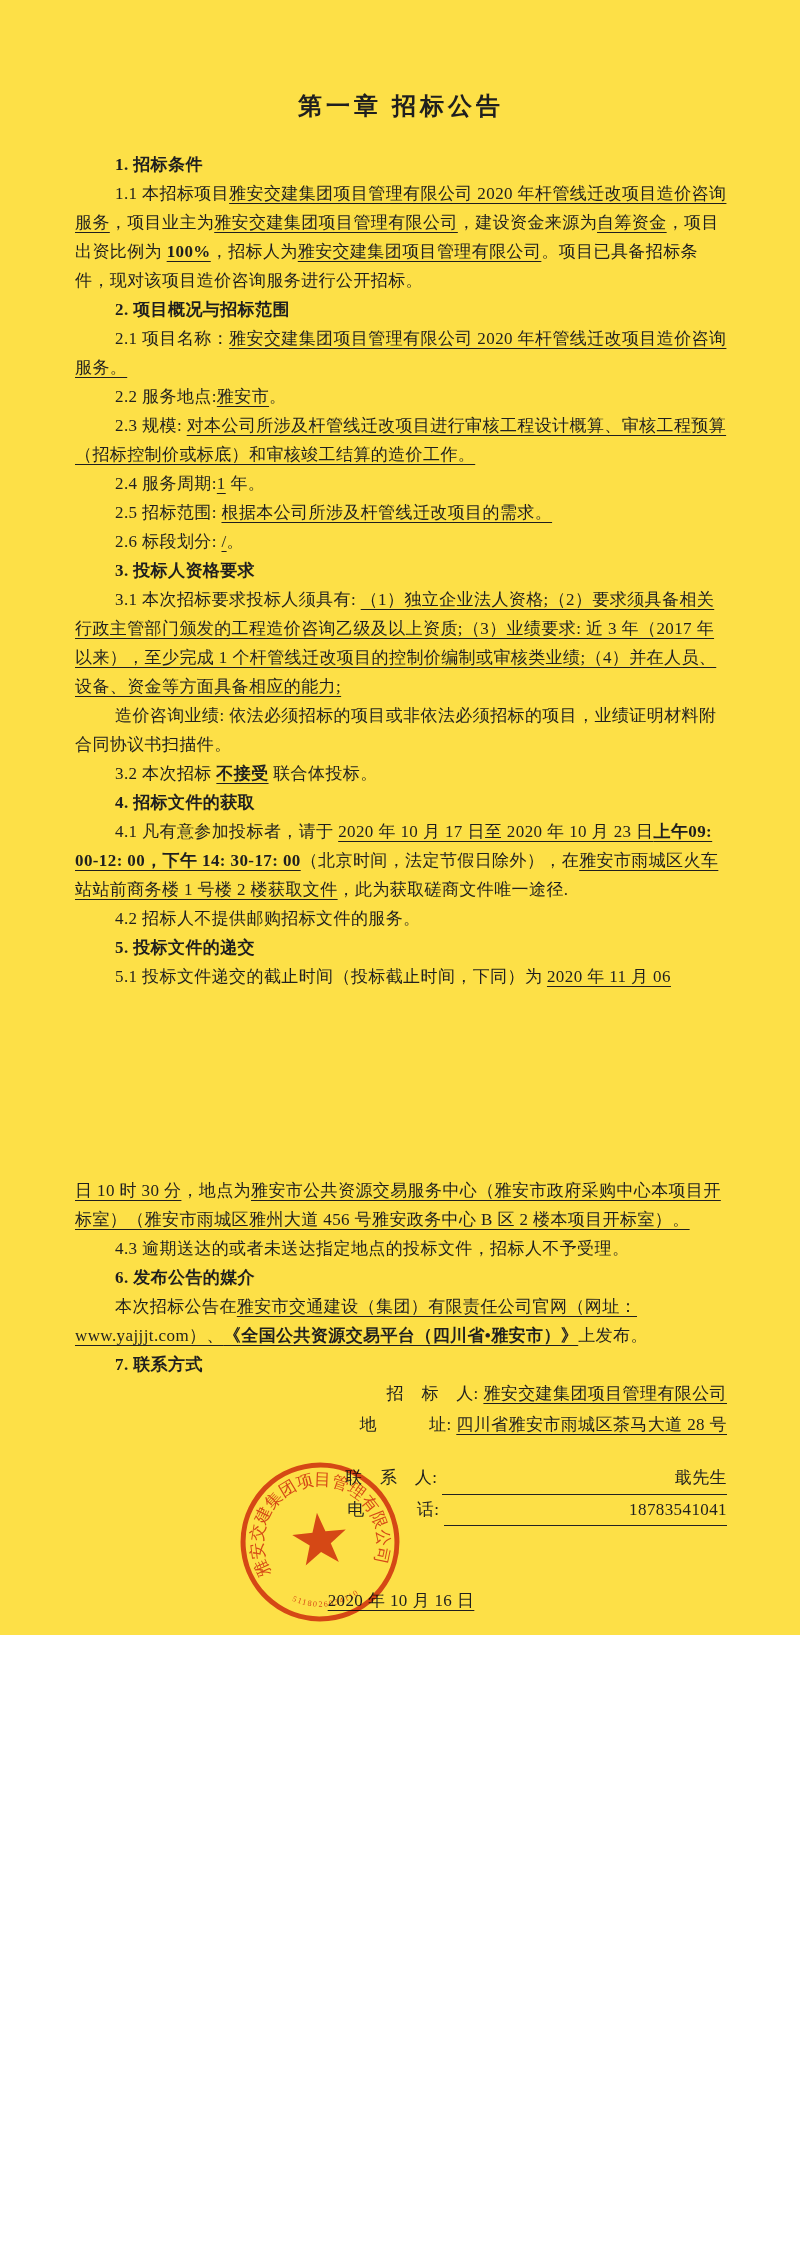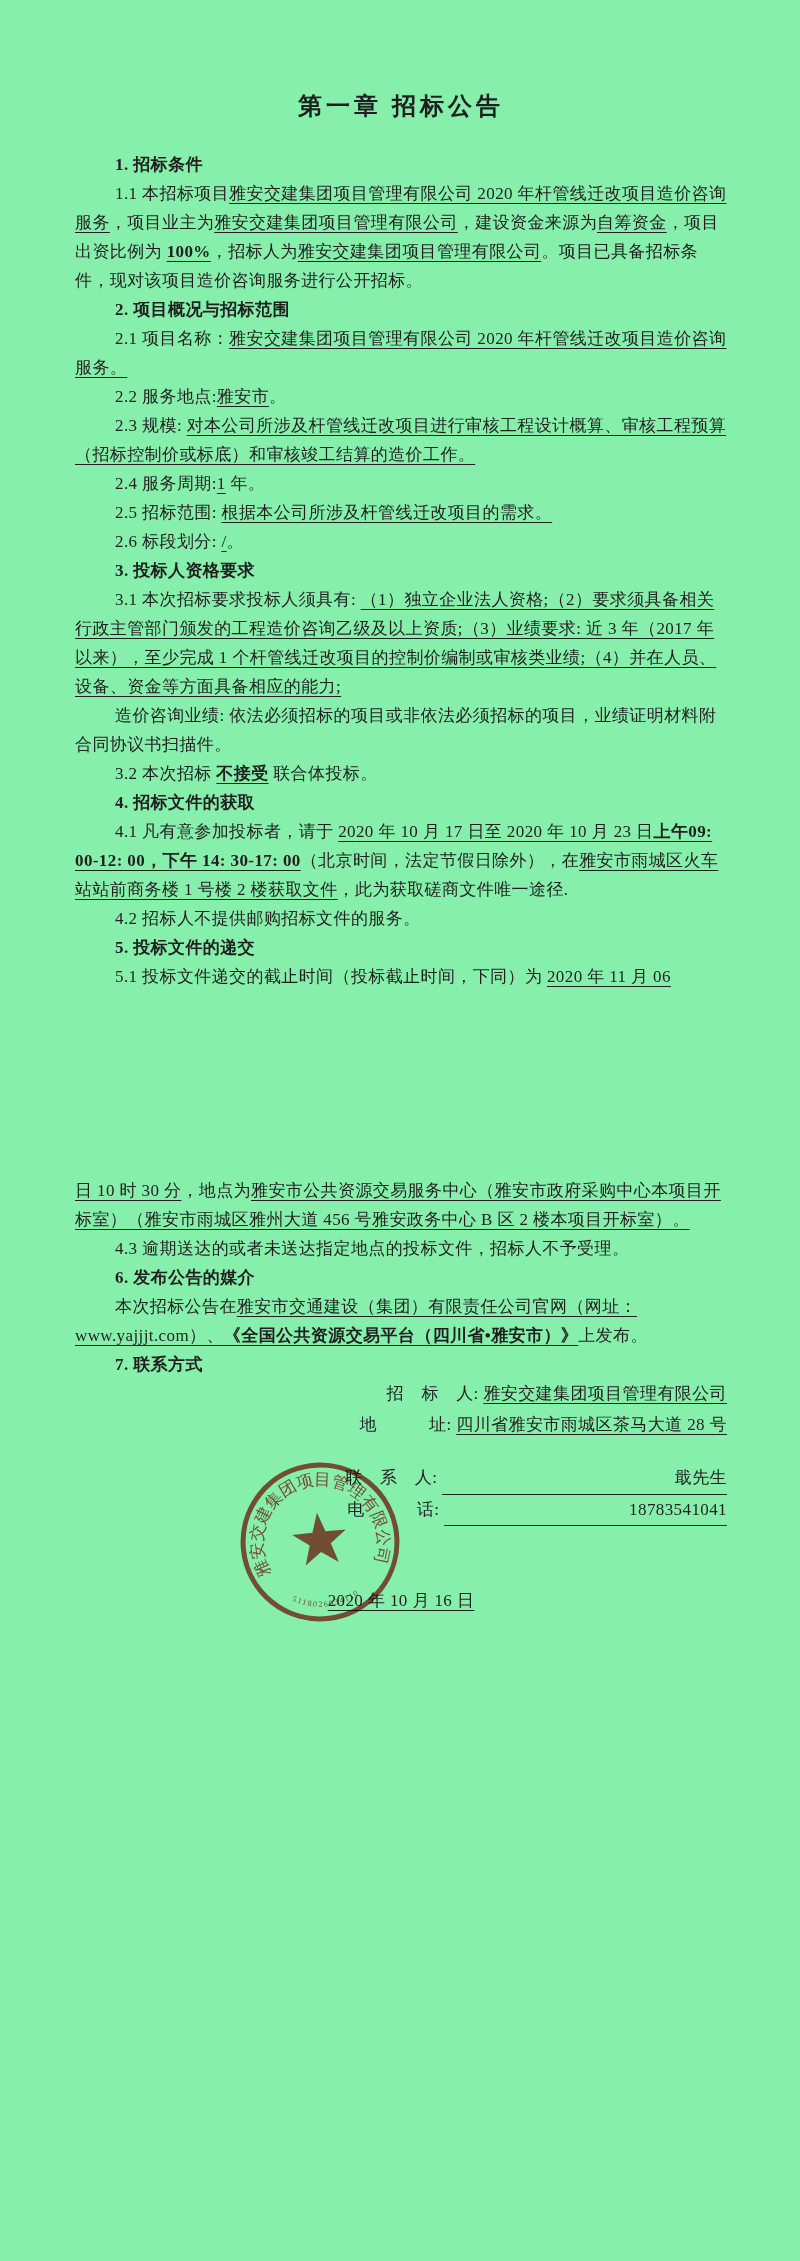--- a/index.html
+++ b/index.html
@@ -1,17 +1,17 @@
 <!DOCTYPE html>
 <html><head>
 <meta charset="utf-8">
 <style>
   html,body{margin:0;padding:0;background:#ffffff;}
   .page{
-    position:relative;width:800px;height:2261px;margin:0;background:#86efac;
+    position:relative;width:800px;height:1635px;margin:0;background:#fde047;
     font-family:"Liberation Serif","DejaVu Serif",serif;color:#1f1f1f;overflow:hidden;
   }
   .content{position:absolute;left:75px;top:86px;width:652px;}
   .blk{font-size:17px;line-height:29px;letter-spacing:0.4px;}
   .chapter-title{text-align:center;font-size:24px;line-height:40px;font-weight:bold;letter-spacing:4px;margin-bottom:24px;}
   .doc-title{text-align:center;font-size:17.3px;line-height:28px;font-weight:bold;letter-spacing:0;margin-bottom:13px;}
   .heading{font-weight:bold;padding-left:40px;}
   .para{text-indent:40px;}
   .para-cont{text-indent:0;}
   .contact{padding-left:40px;line-height:30.5px;text-align:right;}

